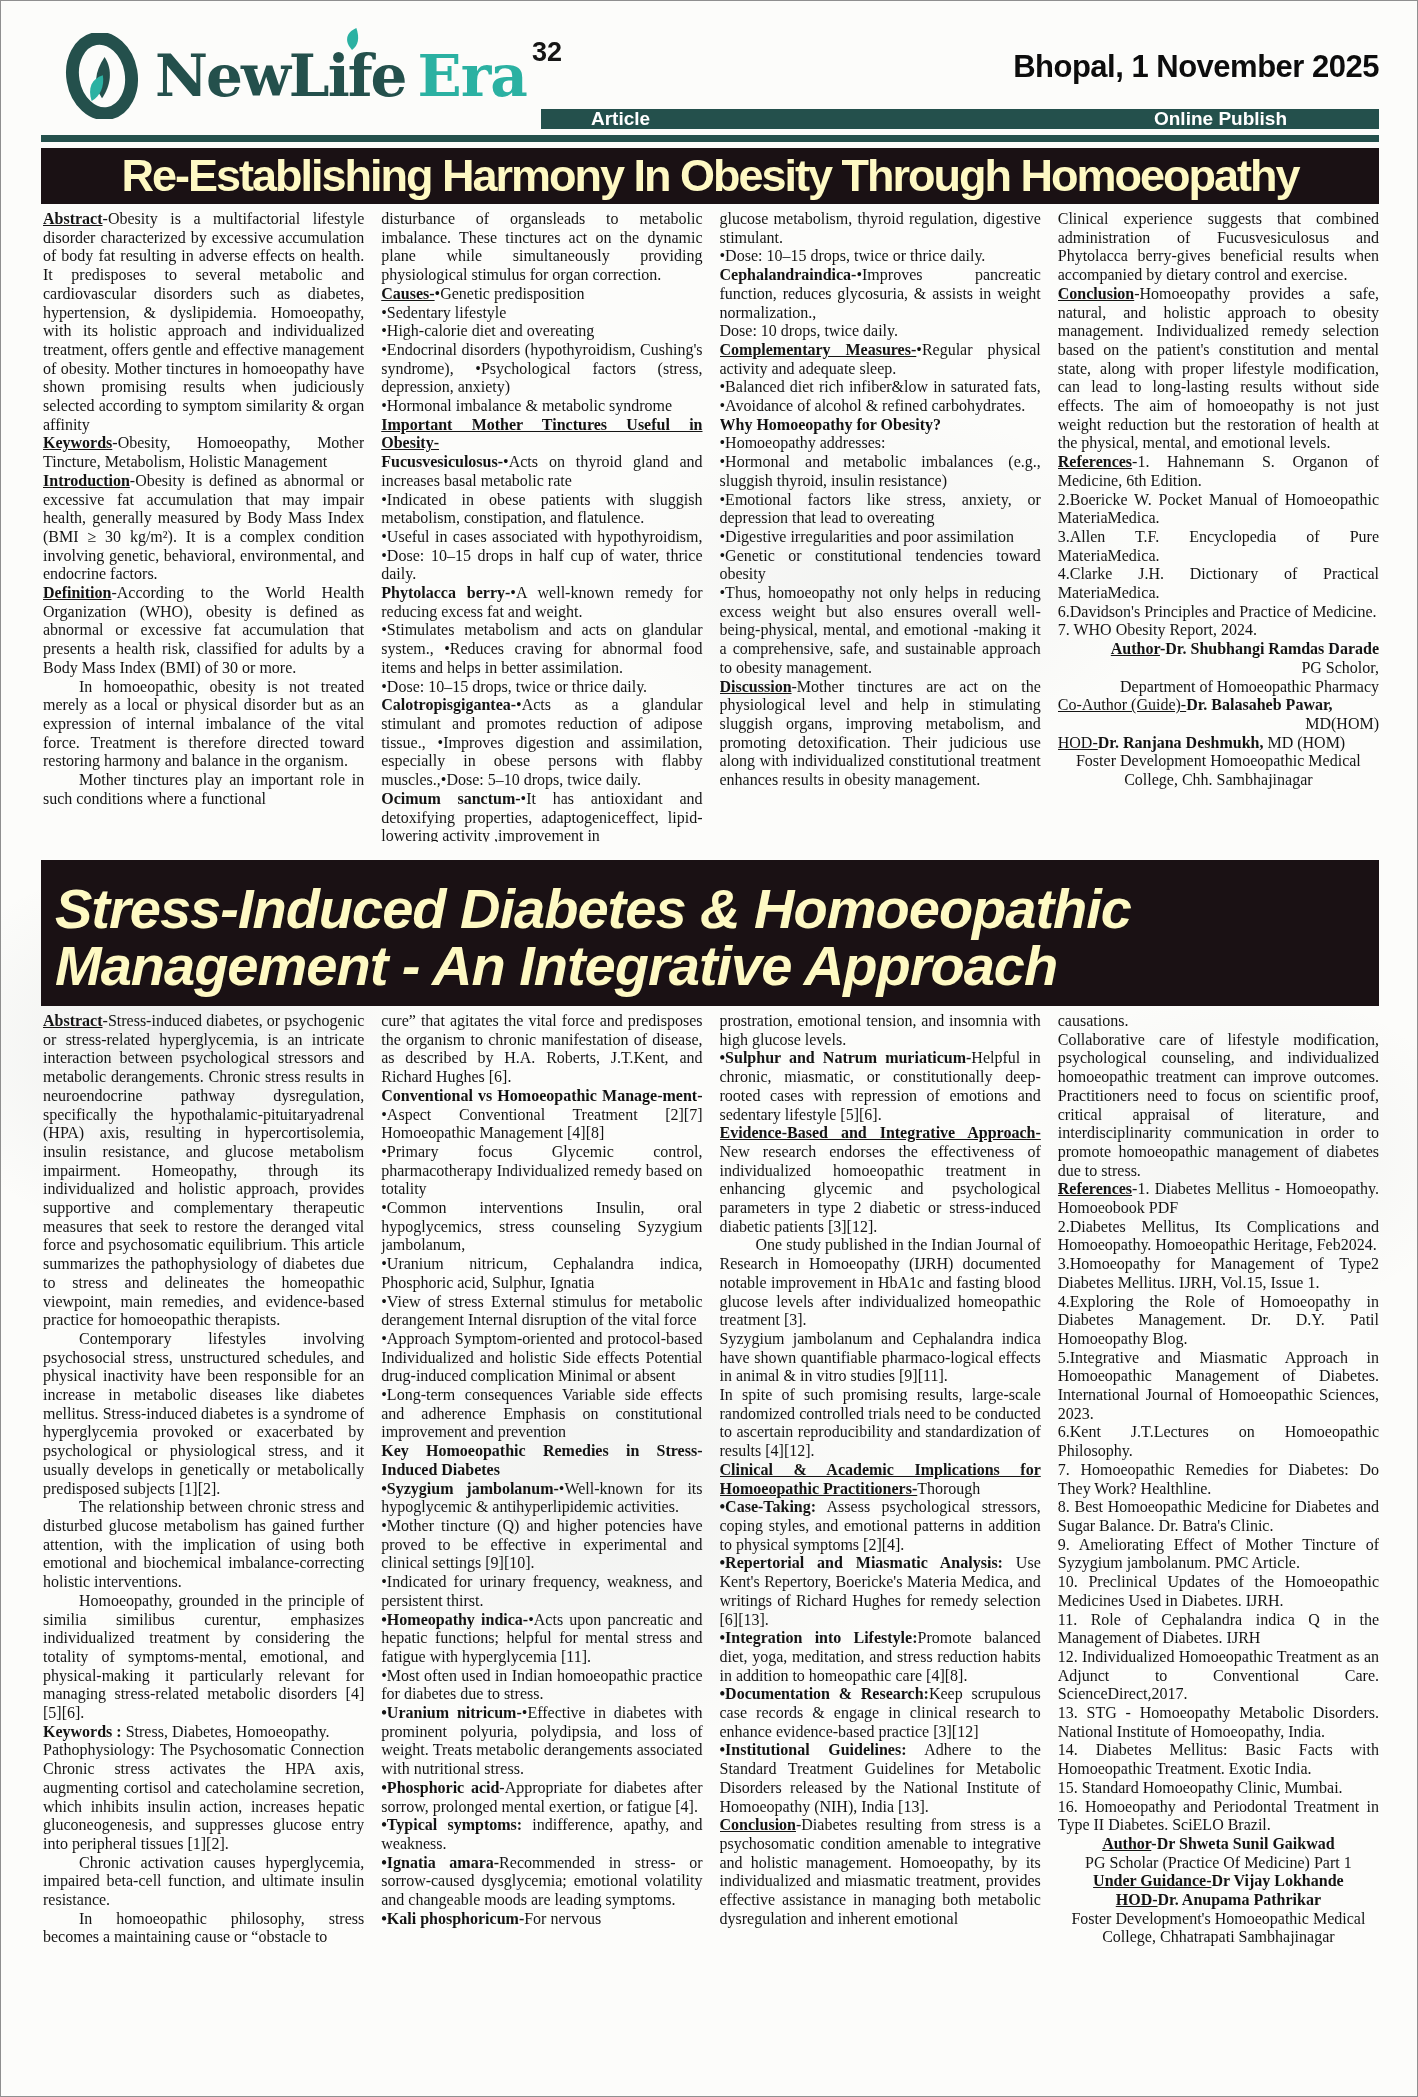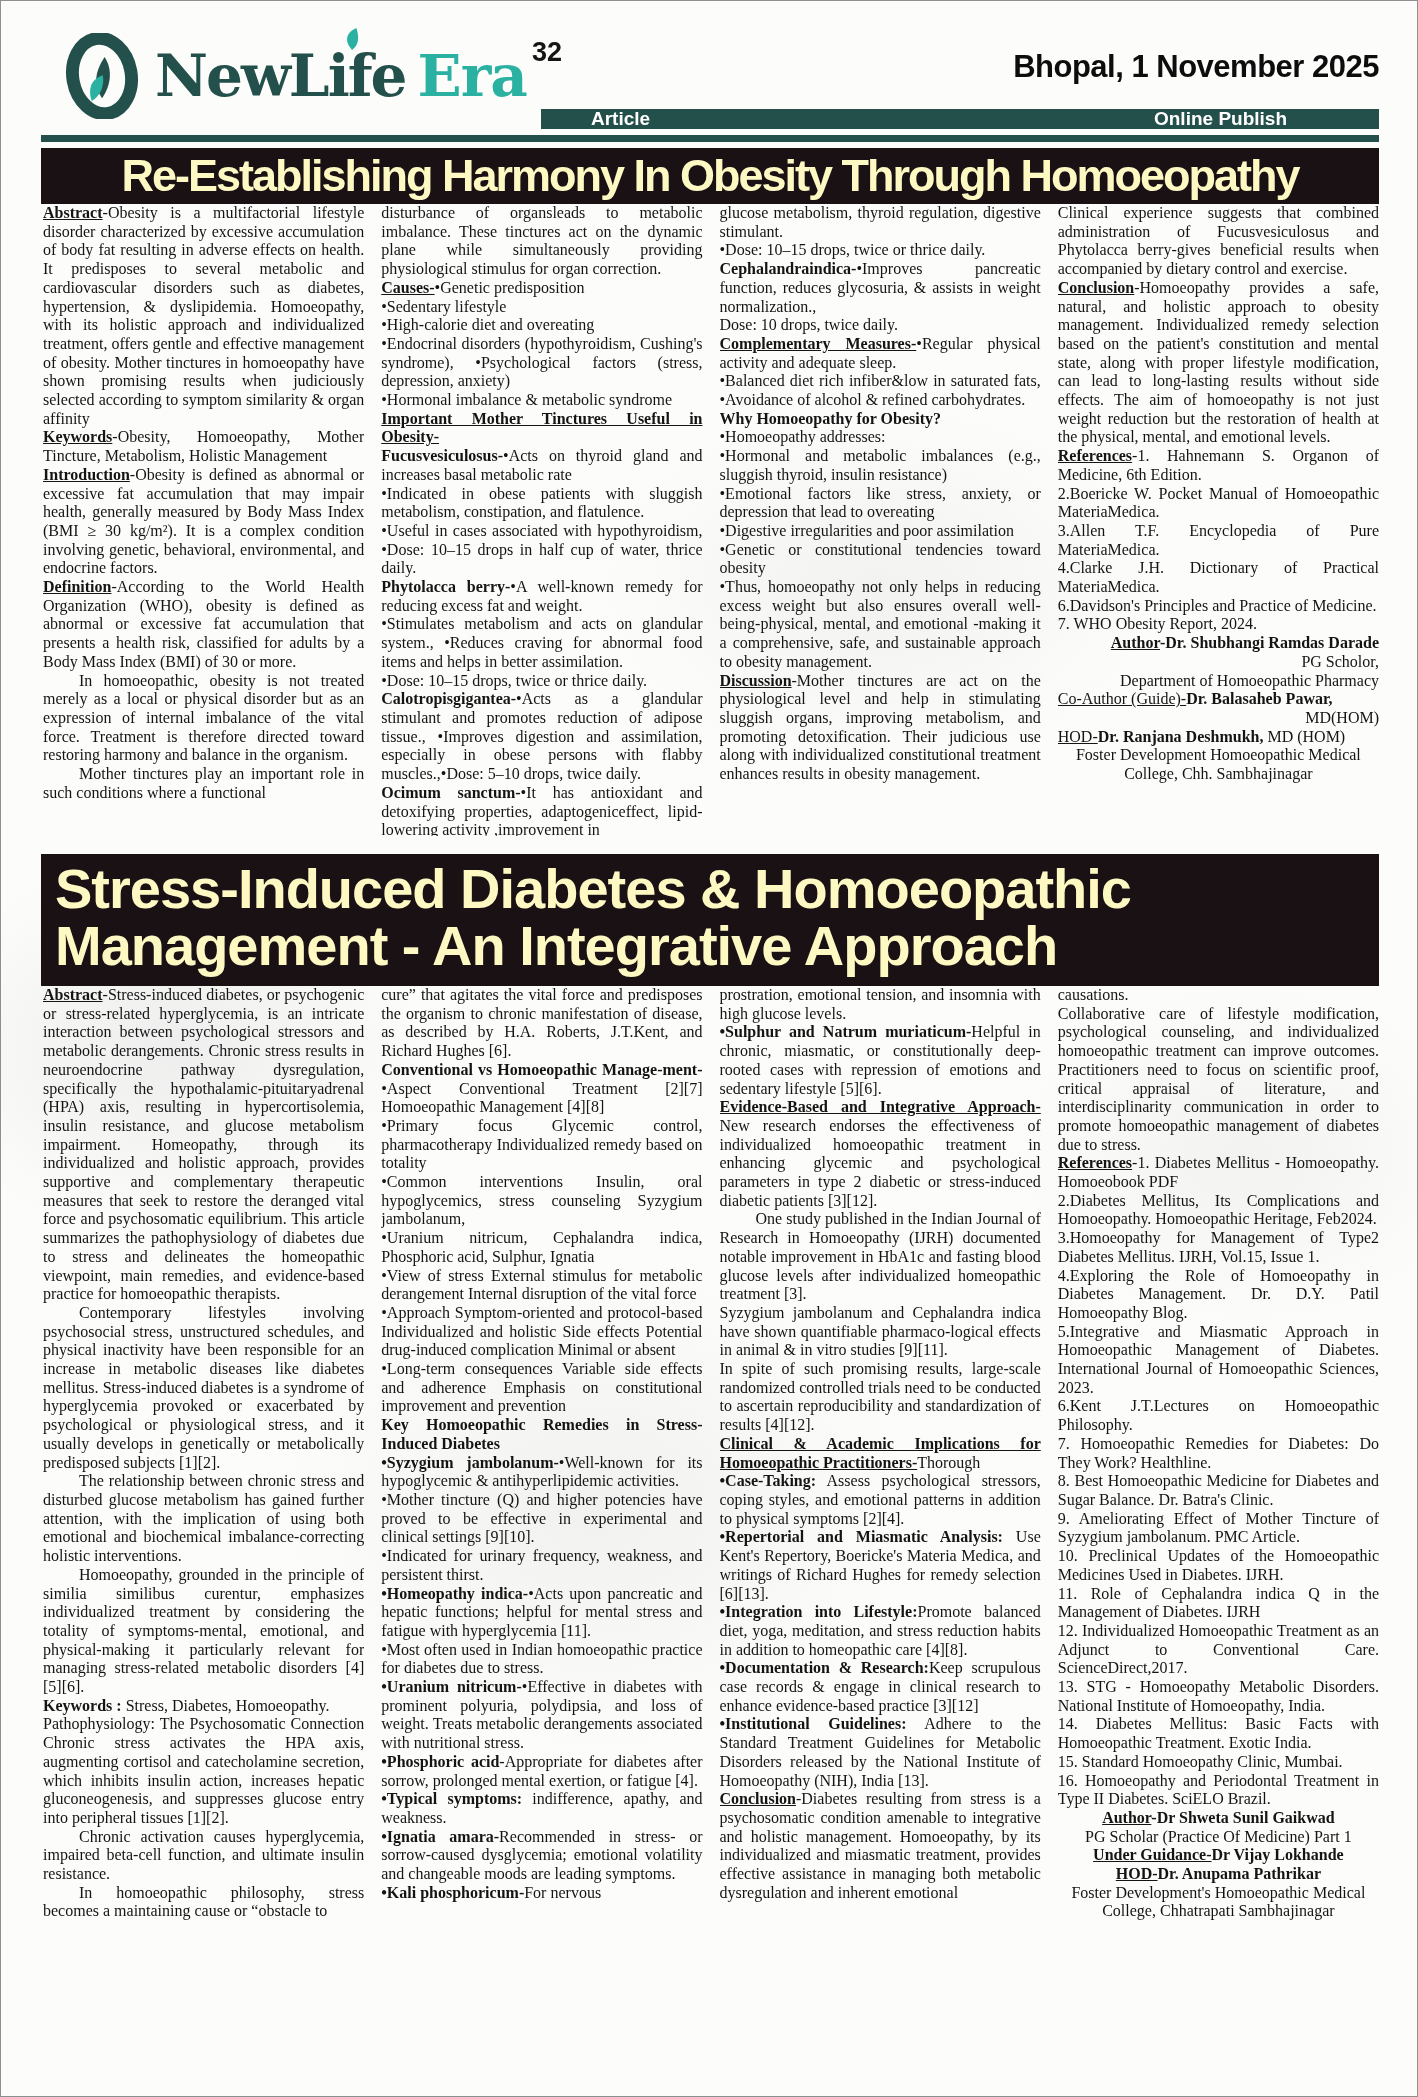--- a/index.html
+++ b/index.html
@@ -17,23 +17,23 @@
   .brand-primary{font-family:"DejaVu Serif",serif;font-weight:bold;font-size:58px;color:#24504c;letter-spacing:-2px;}
   .brand-secondary{font-family:"DejaVu Serif",serif;font-weight:bold;font-size:58px;color:#2bb1a2;margin-left:12px;letter-spacing:-1px;}
   .brand-page{font-family:"Liberation Sans",sans-serif;font-weight:bold;font-size:27px;color:#151515;align-self:flex-start;margin:4px 0 0 5px;}
   .dateline{font-family:"Liberation Sans",sans-serif;font-weight:bold;font-size:31px;color:#0d0d0d;margin-top:24px;letter-spacing:-0.5px;}
   .tag-bar{margin:2px 38px 0 540px;height:20px;background:#24504c;display:flex;justify-content:space-between;align-items:center;padding:0 92px 0 50px;}
   .tag{color:#ffffff;font-family:"Liberation Sans",sans-serif;font-weight:bold;font-size:19px;}
   .teal-rule{margin:6px 38px 0 40px;height:7px;background:#24504c;}
   
   .title-bar{margin:6px 38px 0 40px;background:#1a1114;color:#fef9c3;font-family:"Liberation Sans",sans-serif;font-weight:bold;}
   .one-line{height:56px;display:flex;align-items:center;justify-content:center;font-size:45px;letter-spacing:-2px;white-space:nowrap;}
-  .two-line{margin-top:18px;padding:6px 14px 12px;display:flex;flex-direction:column;font-size:56px;line-height:57px;letter-spacing:-1px;}
+  .two-line{margin-top:18px;padding:20px 14px 12px;display:flex;flex-direction:column;font-size:56px;line-height:57px;letter-spacing:-1px;font-style:italic;}
   
-  .columns{display:grid;grid-template-columns:repeat(4,1fr);column-gap:17px;padding:0 38px 0 42px;overflow:hidden;align-content:start;}
+  .columns{display:grid;grid-template-columns:repeat(4,1fr);column-gap:17px;padding:0 38px 0 42px;margin-top:6px;overflow:hidden;align-content:start;}
   .cols-a1{height:632px;}
   .cols-a2{height:1062px;}
   .col{overflow:hidden;}
   .para{margin:0;font-family:"Liberation Serif",serif;font-size:16px;line-height:18.7px;color:#141414;text-align:justify;}
   .para.indent{text-indent:36px;}
   .para.a-right{text-align:right;}
   .para.a-center{text-align:center;}
   .b{font-weight:bold;}
   .u{text-decoration:underline;}
 </style>

